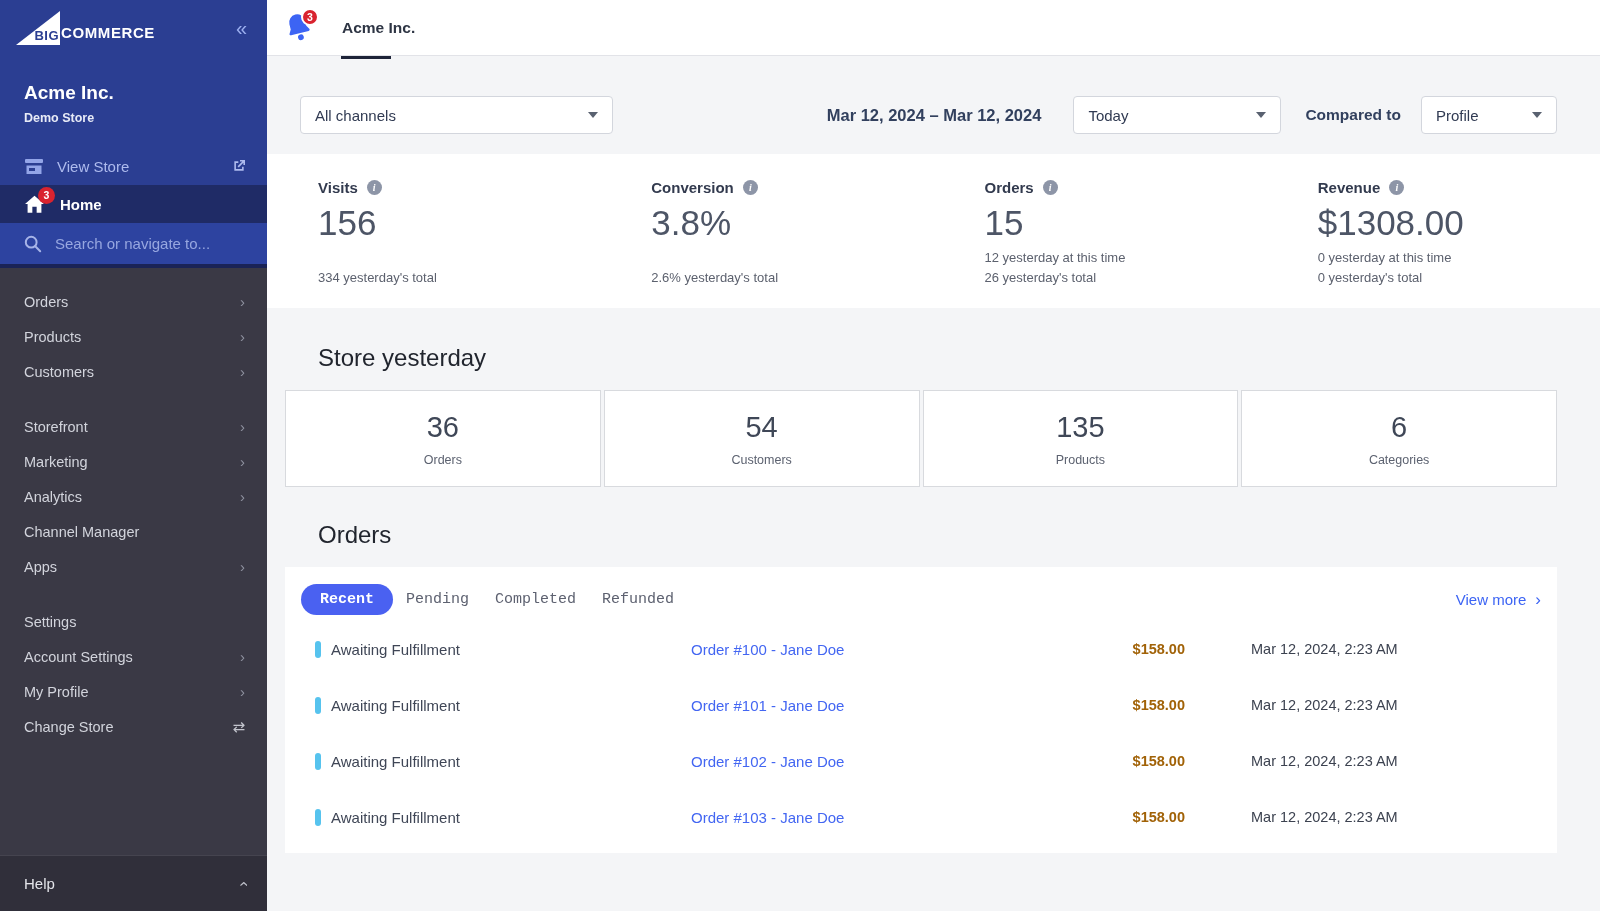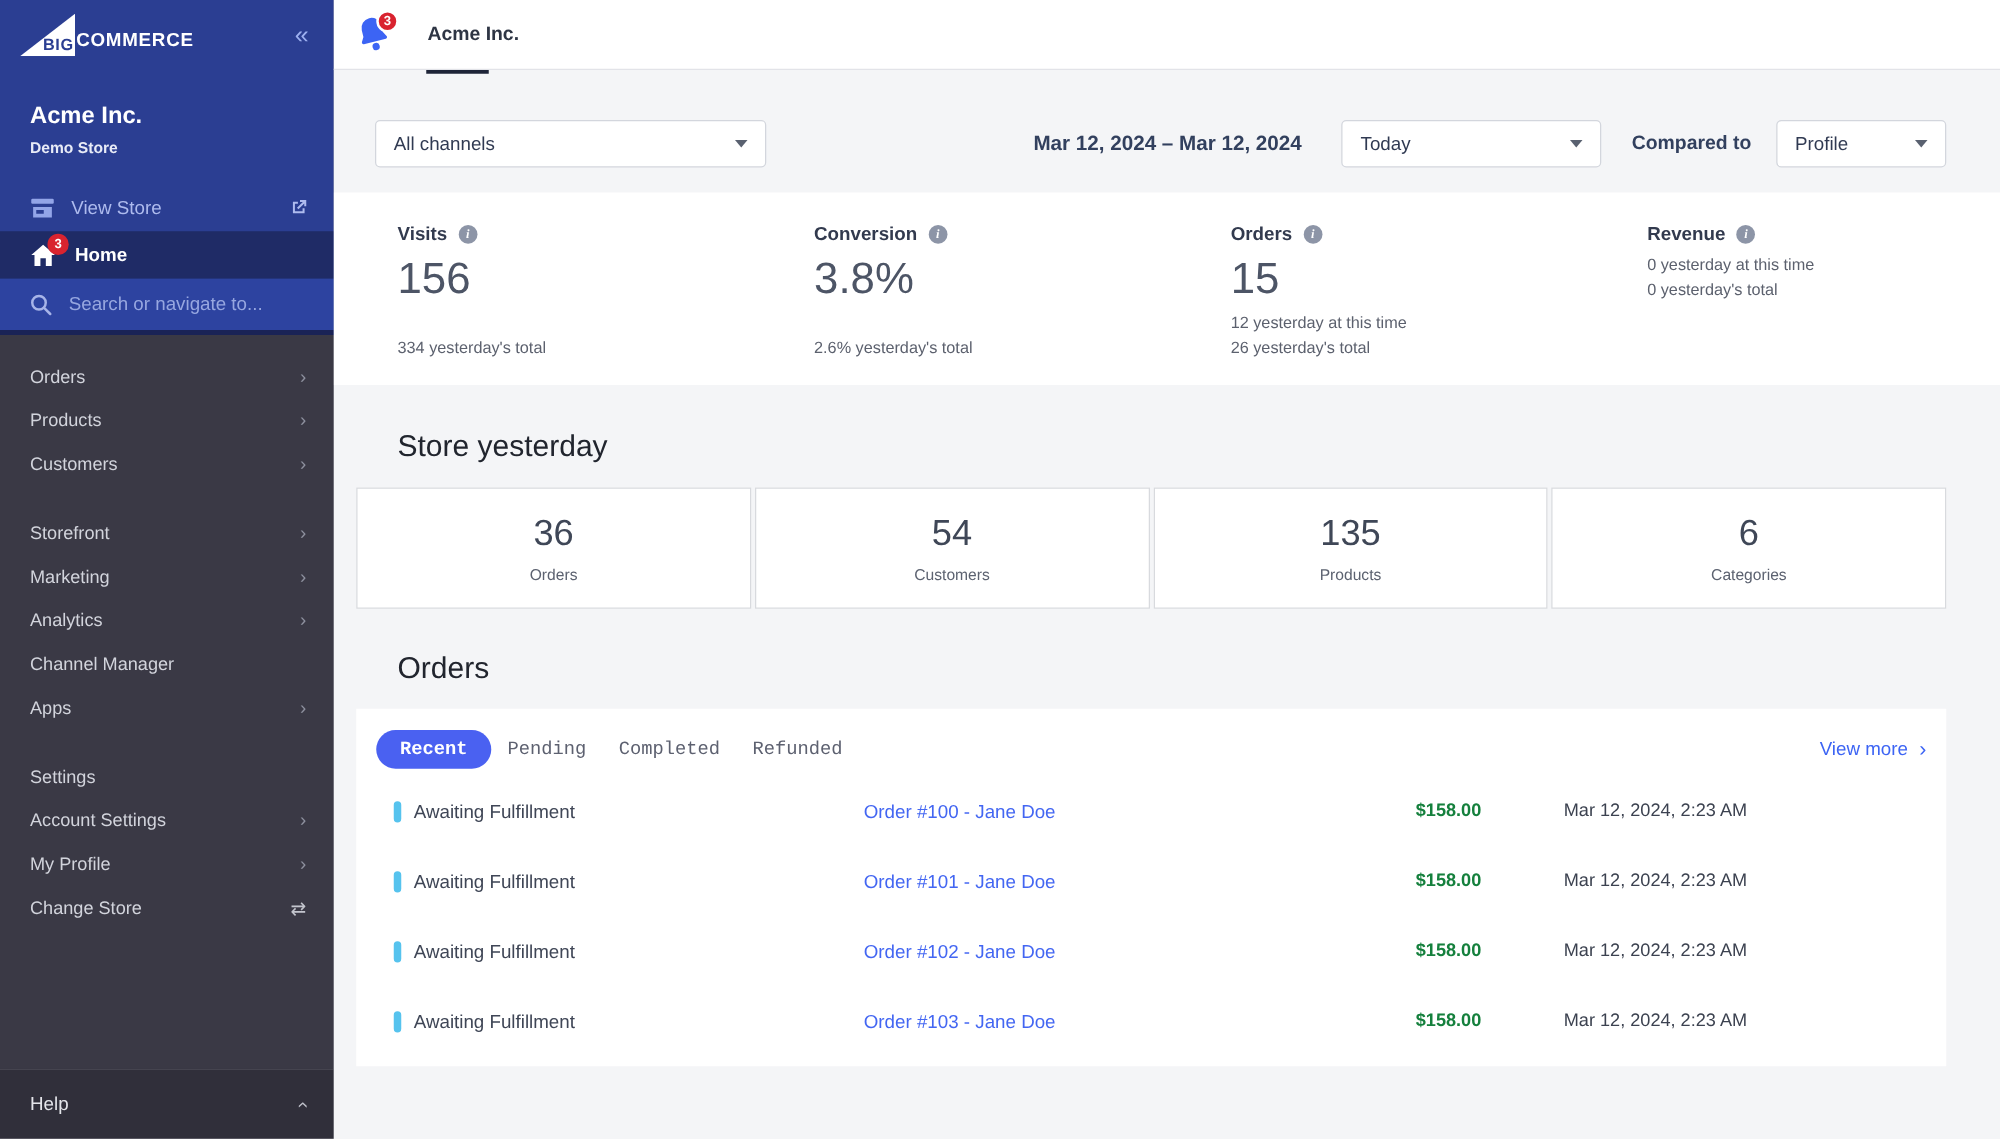--- a/index.html
+++ b/index.html
@@ -83,21 +83,21 @@
   .tabs-row{display:flex;align-items:center;height:44px;}
   .tab{font-size:15px;color:#5d6170;padding:7px 13px;cursor:pointer;border-radius:17px;font-family:Liberation Mono, monospace;}
   .tab.active{background:var(--pill-blue);color:#fff;padding:7px 19px;font-weight:bold;}
   .view-more{margin-left:auto;display:flex;align-items:center;gap:9px;color:var(--accent);font-size:15px;cursor:pointer;}
   .view-more .vm-chev{font-size:17px;line-height:1;}
   .order-row{display:grid;grid-template-columns:360px 450px 74px 1fr;align-items:center;height:56px;font-size:15px;}
   .status-cell{display:flex;align-items:center;gap:10px;padding-left:14px;}
   .status-bar{width:6px;height:17px;border-radius:3px;background:var(--status-cyan);flex:0 0 6px;}
   .status-text{color:#3f4656;}
   .order-link{color:var(--link-blue);padding-left:30px;cursor:pointer;}
-  .amount{text-align:right;font-weight:bold;color:#15803d;font-size:14.5px;}
+  .amount{text-align:right;font-weight:bold;color:#a16207;font-size:14.5px;}
   .order-date{padding-left:66px;color:#3c4250;font-size:14.5px;}
 </style>
 </head>
 <body>
 
 <div class="app">
 
   <aside class="sidebar">
     <div class="side-top">
       <div class="logo-row">
@@ -277,20 +277,21 @@
           <div class="metric-subs">
             <div class="metric-sub">12 yesterday at this time</div>
             <div class="metric-sub">26 yesterday's total</div>
           </div>
         </div>
         <div class="metric">
           <div class="metric-head">
             <span>Revenue</span>
             <span class="info-icon">i</span>
           </div>
+          <div class="metric-value">$1308.00</div>
           <div class="metric-subs">
             <div class="metric-sub">0 yesterday at this time</div>
             <div class="metric-sub">0 yesterday's total</div>
           </div>
         </div>
       </div>
 
       <h2 class="section-title">Store yesterday</h2>
       <div class="stat-cards">
         <div class="stat-card">

